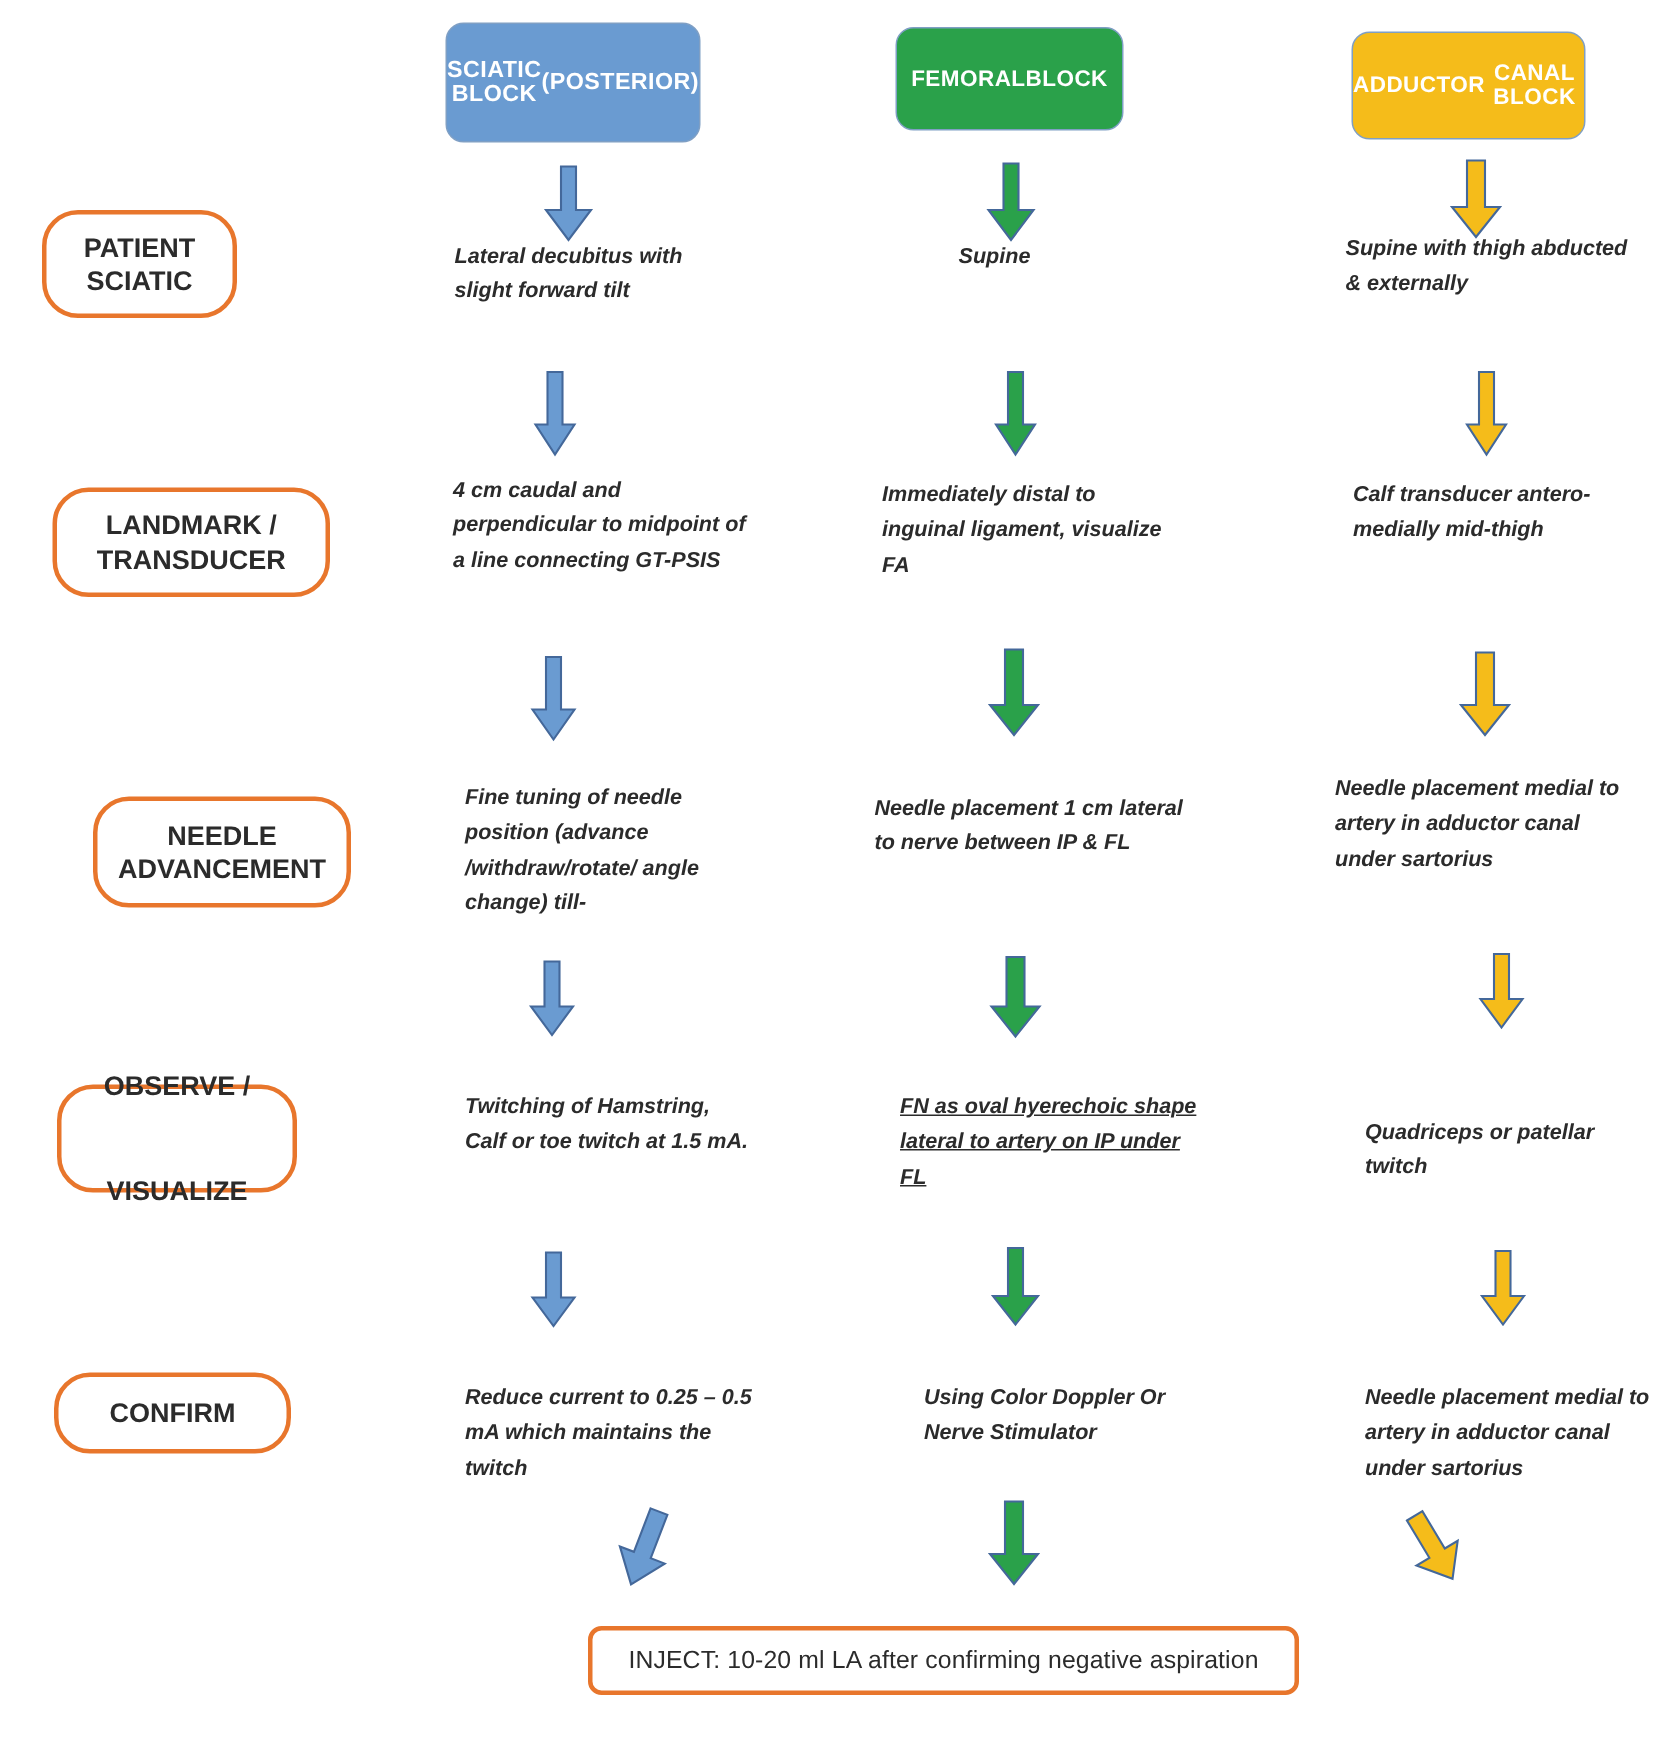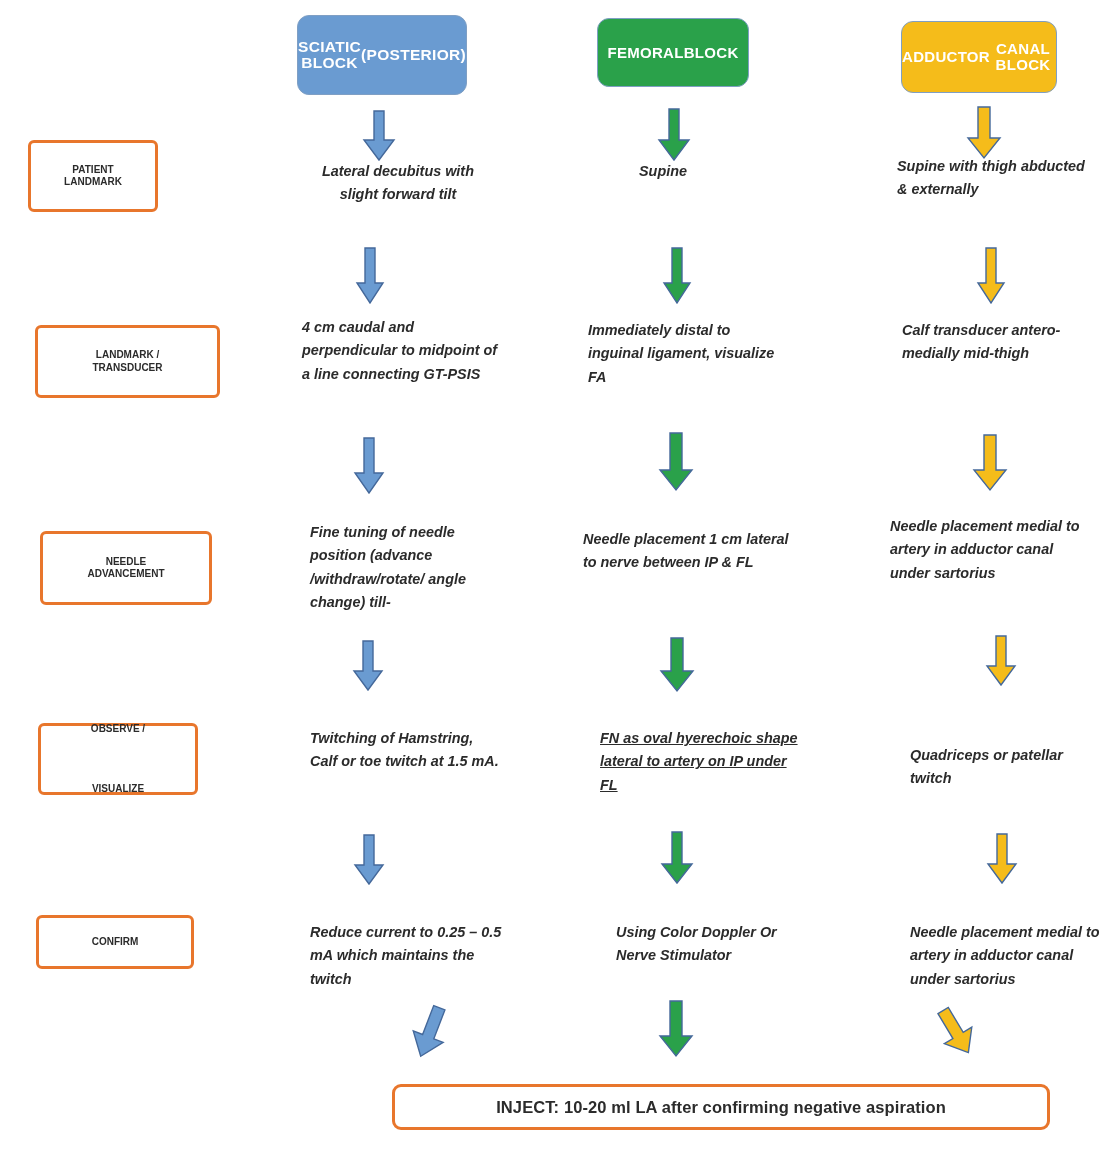--- a/index.html
+++ b/index.html
@@ -46,36 +46,36 @@
   #hdr-adductor {
     left: 901px; top: 21px; width: 156px; height: 72px;
     background: #f5bc1a;
     font-size: 15px;
   }
 
   
   .stage-box {
     position: absolute;
     border: 3px solid #e8762c;
-    border-radius: 6px;
+    border-radius: 24px;
     box-sizing: border-box;
     background: #ffffff;
     display: flex;
     flex-direction: column;
     align-items: center;
     justify-content: center;
     color: #2b2b2b;
     font-weight: bold;
-    font-size: 10px;
+    font-size: 18px;
     text-align: center;
     line-height: 1.25;
   }
   #stage-patient    { left: 28px;  top: 140px; width: 130px; height: 72px; }
   #stage-landmark   { left: 35px;  top: 325px; width: 185px; height: 73px; }
-  #stage-needle     { left: 40px;  top: 531px; width: 172px; height: 74px; }
+  #stage-needle     { left: 62px;  top: 531px; width: 172px; height: 74px; }
   #stage-observe    { left: 38px;  top: 723px; width: 160px; height: 72px; gap: 48px; }
   #stage-confirm    { left: 36px;  top: 915px; width: 158px; height: 54px; }
 
   
   .cell {
     position: absolute;
     font-style: italic;
     font-weight: bold;
     font-size: 14.4px;
     line-height: 1.62;
@@ -84,29 +84,29 @@
 
   
   .arrow {
     position: absolute;
     display: block;
   }
 
   
   #inject-bar {
     position: absolute;
-    left: 392px; top: 1084px; width: 658px; height: 46px;
+    left: 392px; top: 1084px; width: 474px; height: 46px;
     border: 3px solid #e8762c;
     border-radius: 9px;
     box-sizing: border-box;
     background: #ffffff;
     display: flex;
     align-items: center;
     justify-content: center;
-    font-weight: bold;
+    font-weight: normal;
     font-size: 16.5px;
     color: #2b2b2b;
     letter-spacing: 0.1px;
   }
 </style>
 </head>
 <body>
 
 <div class="header-box" id="hdr-sciatic">
   <span class="line">SCIATIC BLOCK</span>
@@ -116,21 +116,21 @@
   <span class="line">FEMORAL</span>
   <span class="line">BLOCK</span>
 </div>
 <div class="header-box" id="hdr-adductor">
   <span class="line">ADDUCTOR</span>
   <span class="line">CANAL BLOCK</span>
 </div>
 
 <div class="stage-box" id="stage-patient">
   <span>PATIENT</span>
-  <span>LANDMARK</span>
+  <span>SCIATIC</span>
 </div>
 <div class="stage-box" id="stage-landmark">
   <span>LANDMARK /</span>
   <span>TRANSDUCER</span>
 </div>
 <div class="stage-box" id="stage-needle">
   <span>NEEDLE</span>
   <span>ADVANCEMENT</span>
 </div>
 <div class="stage-box" id="stage-observe">
@@ -198,21 +198,21 @@
 </svg>
 <svg class="arrow" style="left:658px; top:1000px;" width="36" height="58" viewBox="0 0 36 58">
   <path d="M12 1 H24 V36 H34 L18 56 L2 36 H12 Z" fill="#2aa14a" stroke="#44689a" stroke-width="1.4"></path>
 </svg>
 <svg class="arrow" style="left:930px; top:1004px;" width="52" height="56" viewBox="0 0 52 56">
   <g transform="rotate(-31 26 28)">
     <path d="M20 3 H32 V32 H42 L26 52 L10 32 H20 Z" fill="#f5bc1a" stroke="#44689a" stroke-width="1.4"></path>
   </g>
 </svg>
 
-<div class="cell" style="left:303px; top:160px; width:190px;text-align:center;">Lateral decubitus with slight forward tilt</div>
+<div class="cell" style="left:303px; top:160px; width:190px;">Lateral decubitus with slight forward tilt</div>
 <div class="cell" style="left:639px; top:160px; width:190px;">Supine</div>
 <div class="cell" style="left:897px; top:155px; width:196px;">Supine with thigh abducted &amp; externally</div>
 
 <div class="cell" style="left:302px; top:316px; width:200px;"> 4 cm caudal and perpendicular to midpoint of a line connecting GT-PSIS</div>
 <div class="cell" style="left:588px; top:319px; width:192px;">Immediately distal to inguinal ligament, visualize FA</div>
 <div class="cell" style="left:902px; top:319px; width:194px;">Calf transducer antero-medially mid-thigh</div>
 
 <div class="cell" style="left:310px; top:521px; width:200px;">Fine tuning of needle position (advance /withdraw/rotate/ angle change) till-</div>
 <div class="cell" style="left:583px; top:528px; width:206px;">Needle placement 1 cm lateral to nerve between IP &amp; FL</div>
 <div class="cell" style="left:890px; top:515px; width:200px;">Needle placement medial to artery in adductor canal under sartorius</div>

